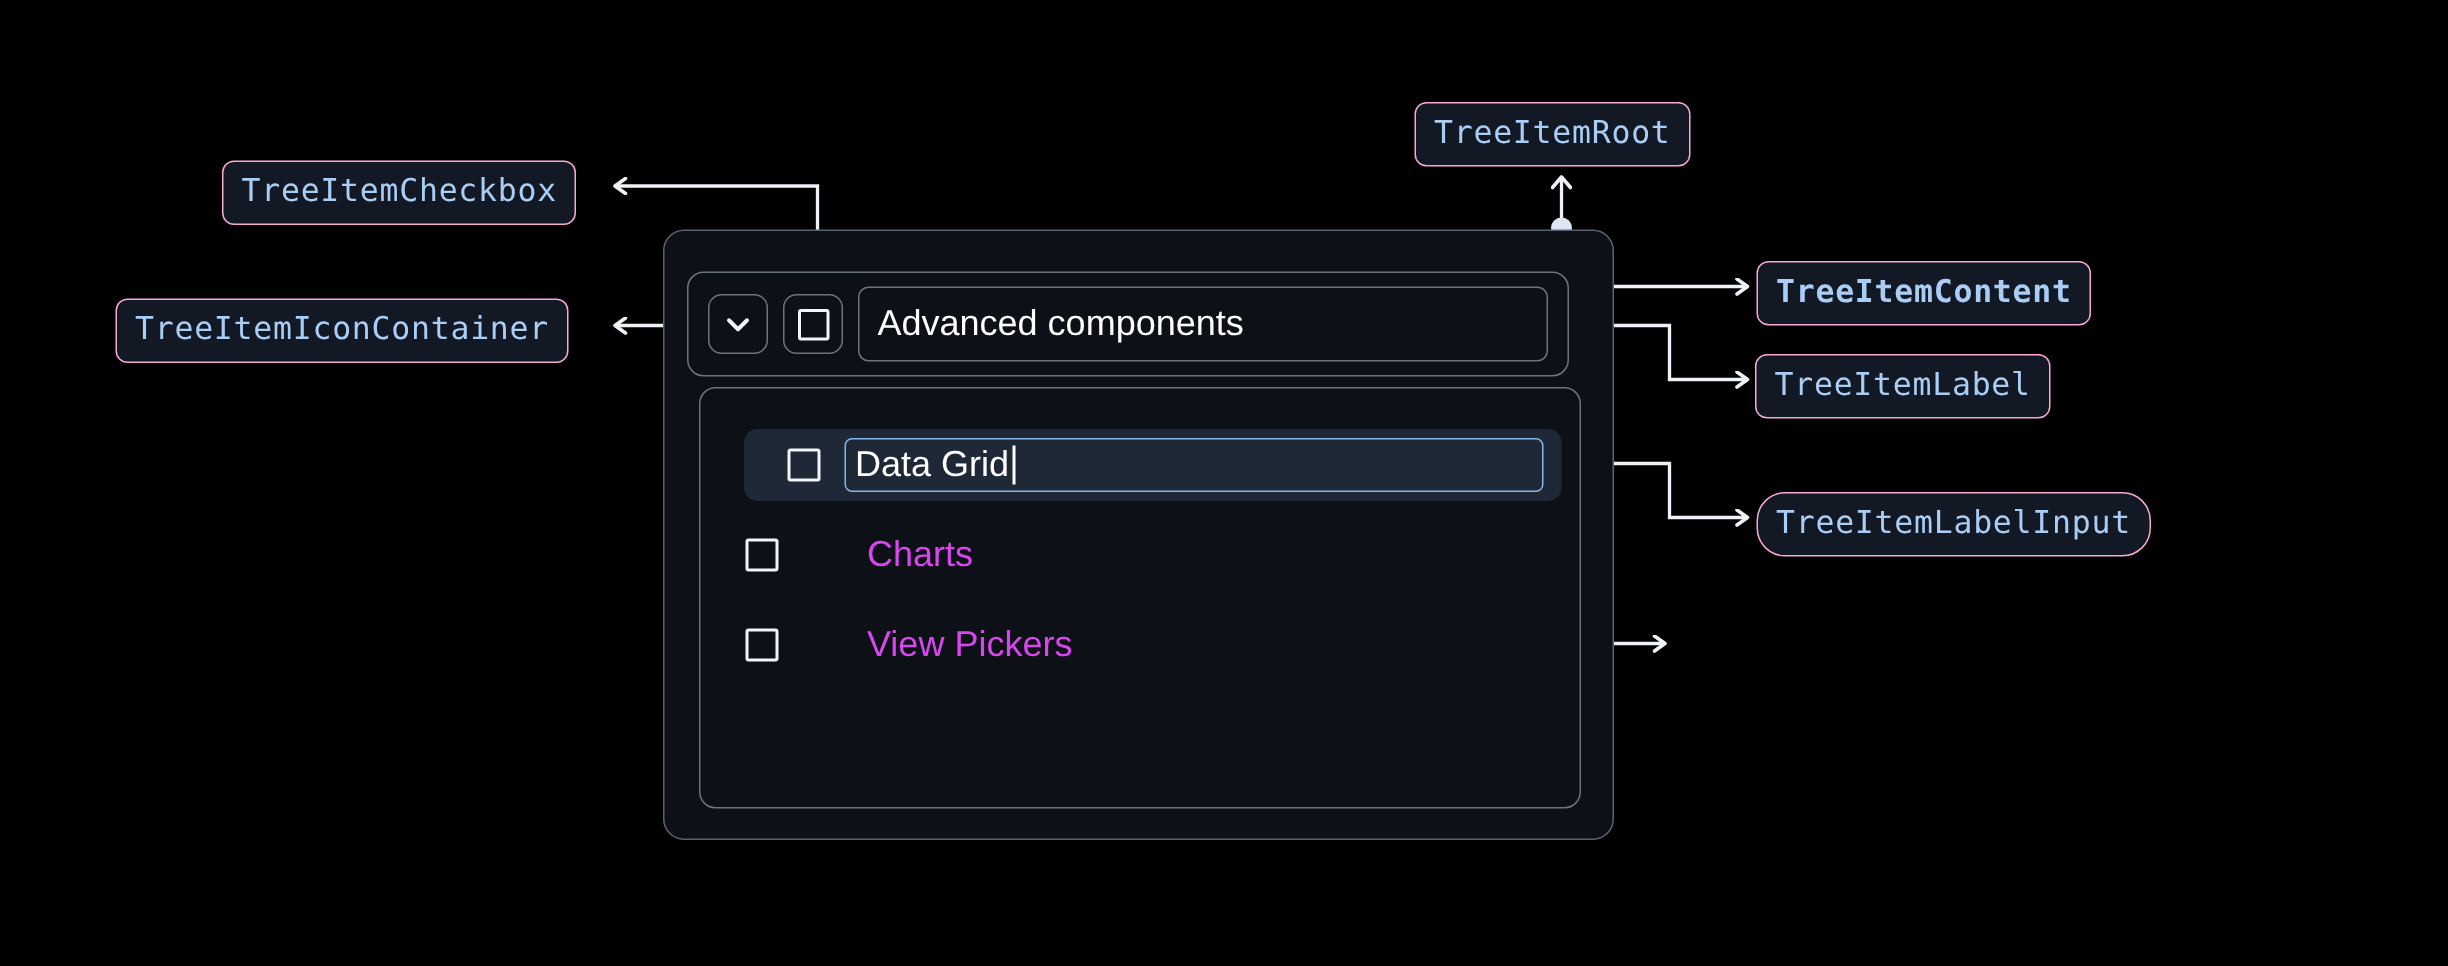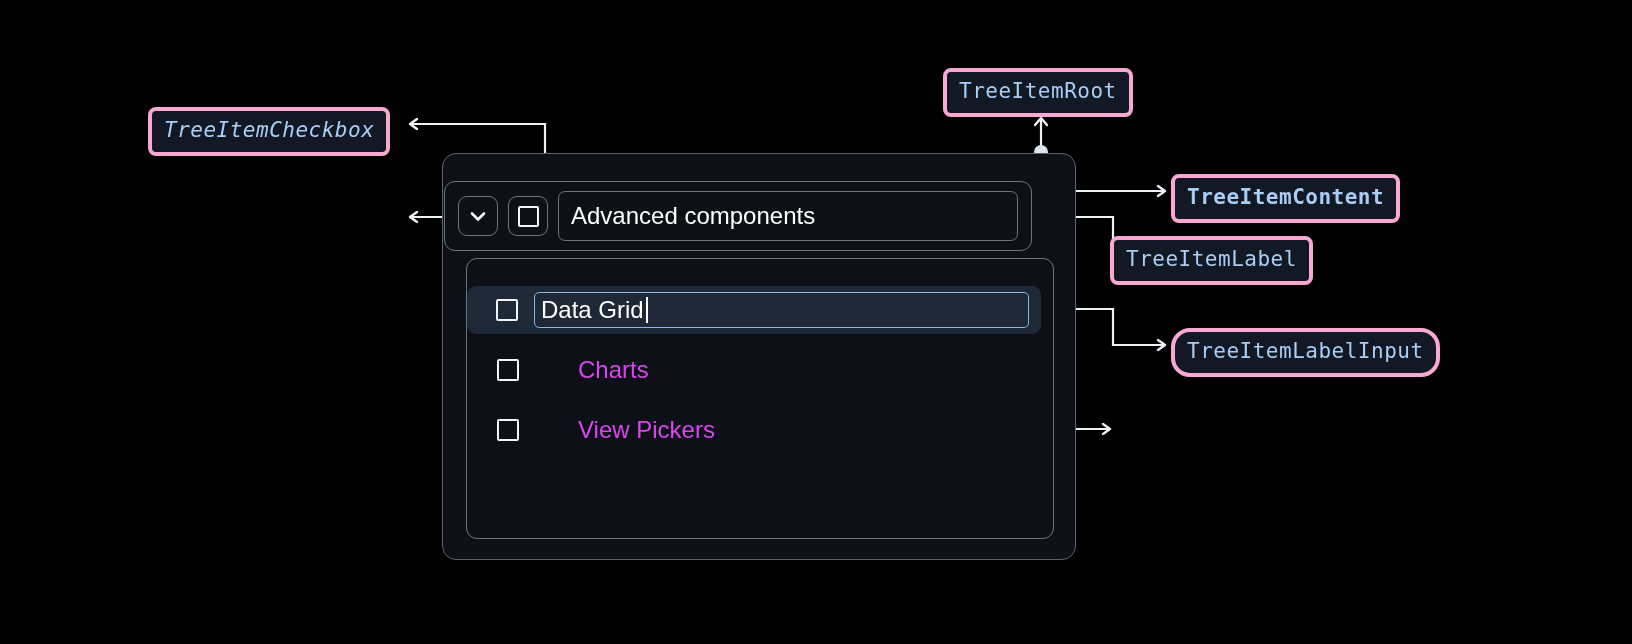--- a/index.html
+++ b/index.html
@@ -20,21 +20,21 @@
     width: 1632px;
     height: 644px;
     background: #000000;
   }
 
   
   .badge {
     position: absolute;
     box-sizing: border-box;
     background: #121924;
-    border: 4px solid #f9a8d4;
+    border: 1px solid #f9a8d4;
     border-radius: 8px;
     color: #a9cdf5;
     font-family: "DejaVu Sans Mono", "Liberation Mono", monospace;
     font-size: 21px;
     letter-spacing: 0.5px;
     line-height: 1;
     padding: 9px 12px 11px 12px;
     white-space: nowrap;
   }
 
@@ -54,21 +54,21 @@
     top: 153px;
     width: 634px;
     height: 407px;
     box-sizing: border-box;
     background: #0d1117;
     border: 1px solid #5b646e;
     border-radius: 14px;
   }
   .tree-content {
     position: absolute;
-    left: 444px;
+    left: 458px;
     top: 181px;
     width: 588px;
     height: 70px;
     box-sizing: border-box;
     background: #0d1117;
     border: 1px solid #6c757e;
     border-radius: 11px;
     display: flex;
     align-items: center;
     padding: 0 13px;
@@ -134,20 +134,21 @@
     height: 48px;
     display: flex;
     align-items: center;
     margin: 0 0 12px 0;
     padding-left: 30px;
     box-sizing: border-box;
   }
   .tree-child.selected {
     background: #1e2836;
     border-radius: 9px;
+    margin-left: 29px;
     margin-right: 12px;
     padding-left: 1px;
   }
   .child-cb {
     width: 22px;
     height: 22px;
     flex: 0 0 22px;
     box-sizing: border-box;
     border: 2px solid #f2f5f8;
     border-radius: 2px;
@@ -221,28 +222,29 @@
       <circle cx="545" cy="190" r="7"></circle>
       <circle cx="498" cy="217" r="7"></circle>
       <circle cx="1041" cy="152" r="7"></circle>
       <circle cx="1053" cy="191" r="7"></circle>
       <circle cx="1041" cy="217" r="7"></circle>
       <circle cx="1041" cy="309" r="7"></circle>
       <circle cx="1054" cy="429" r="7"></circle>
     </g>
   </svg>
 
-  <div class="badge" style="left:148px; top:107px;font-style:italic;">TreeItemCheckbox</div>
-
+  <div class="badge" style="left:148px; top:107px;">TreeItemCheckbox</div>
+
+  <div class="badge" style="left:77px; top:199px;">TreeItemIconContainer</div>
 
   <div class="badge" style="left:943px; top:68px;">TreeItemRoot</div>
 
   <div class="badge" style="left:1171px; top:174px;font-weight:bold;">TreeItemContent</div>
 
-  <div class="badge" style="left:1110px; top:236px;">TreeItemLabel</div>
+  <div class="badge" style="left:1170px; top:236px;">TreeItemLabel</div>
 
   <div class="badge" style="left:1171px; top:328px;border-radius:19px;">TreeItemLabelInput</div>
 
 
   <div class="tree-root"></div>
 
   <div class="tree-content">
     <div class="icon-container">
       <span>
         <svg width="24" height="24" viewBox="0 0 24 24" fill="none">

